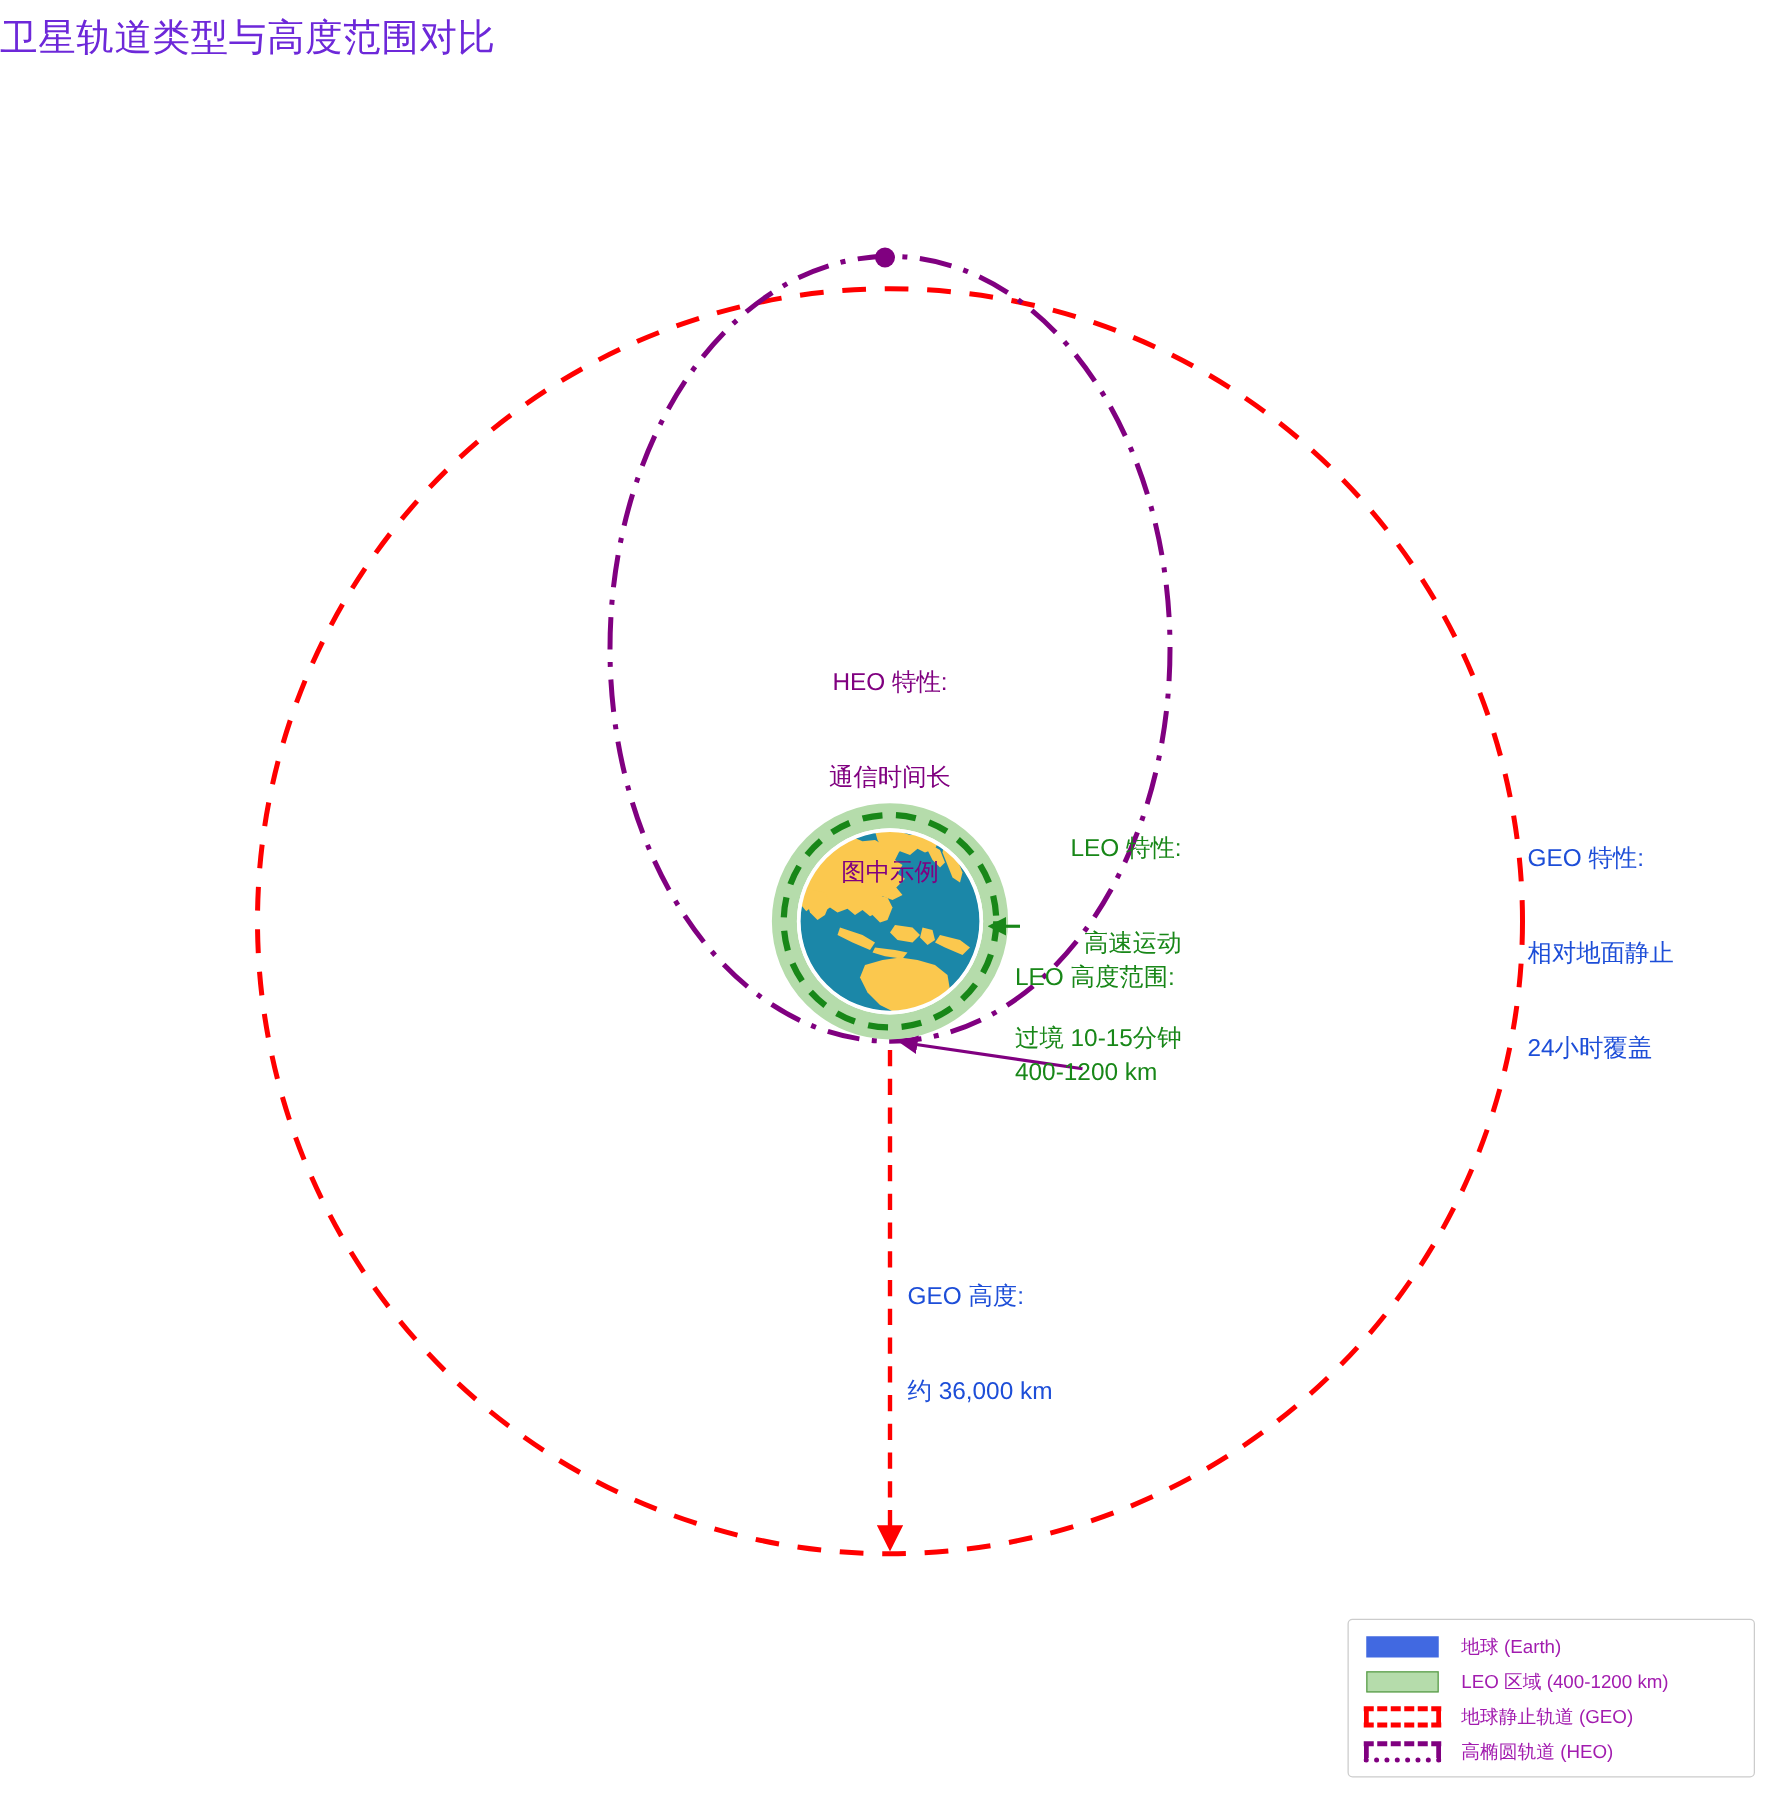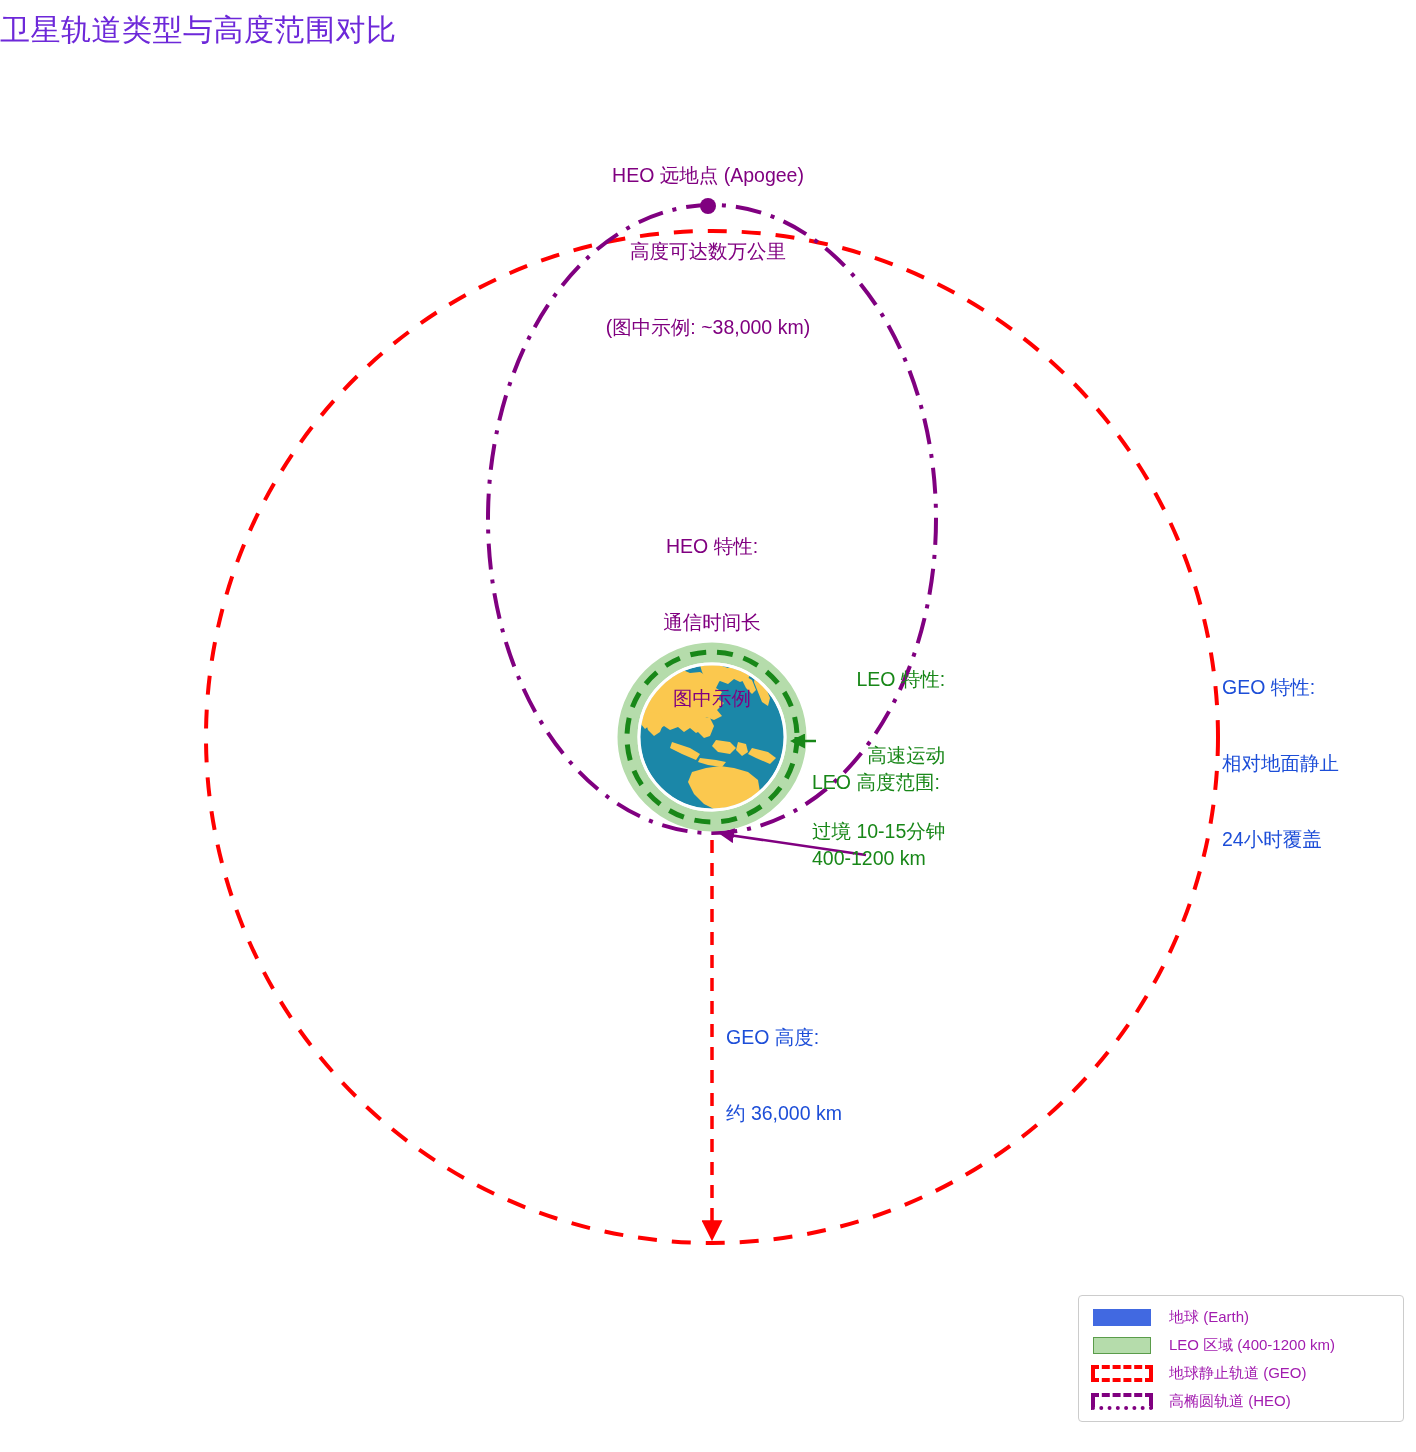--- a/index.html
+++ b/index.html
@@ -186,25 +186,20 @@
 
     <circle cx="712" cy="737" r="85" fill="none" stroke="#188718" stroke-width="5" stroke-dasharray="16 11"></circle>
 
     <line x1="816" y1="741" x2="793" y2="741" stroke="#188718" stroke-width="2.5" marker-end="url(#arrowGreen)"></line>
 
     <line x1="866" y1="855" x2="722" y2="834" stroke="#800080" stroke-width="2.5" marker-end="url(#arrowPurple)"></line>
 
     <circle cx="708" cy="206" r="8" fill="#800080"></circle>
   </svg>
 
-  <div class="annot center c-heo" style="left:508px; top:112px; width:400px;">
-    <div>HEO 远地点 (Apogee)</div>
-    <div>高度可达数万公里</div>
-    <div>(图中示例: ~38,000 km)</div>
-  </div>
 
   <div class="annot center c-heo" style="left:612px; top:483px; width:200px;">
     <div>HEO 特性:</div>
     <div>通信时间长</div>
     <div>图中示例</div>
   </div>
 
   <div class="annot left c-leo" style="left:812px; top:616px;text-align:right;">
     <div>LEO 特性:</div>
     <div>高速运动</div>

